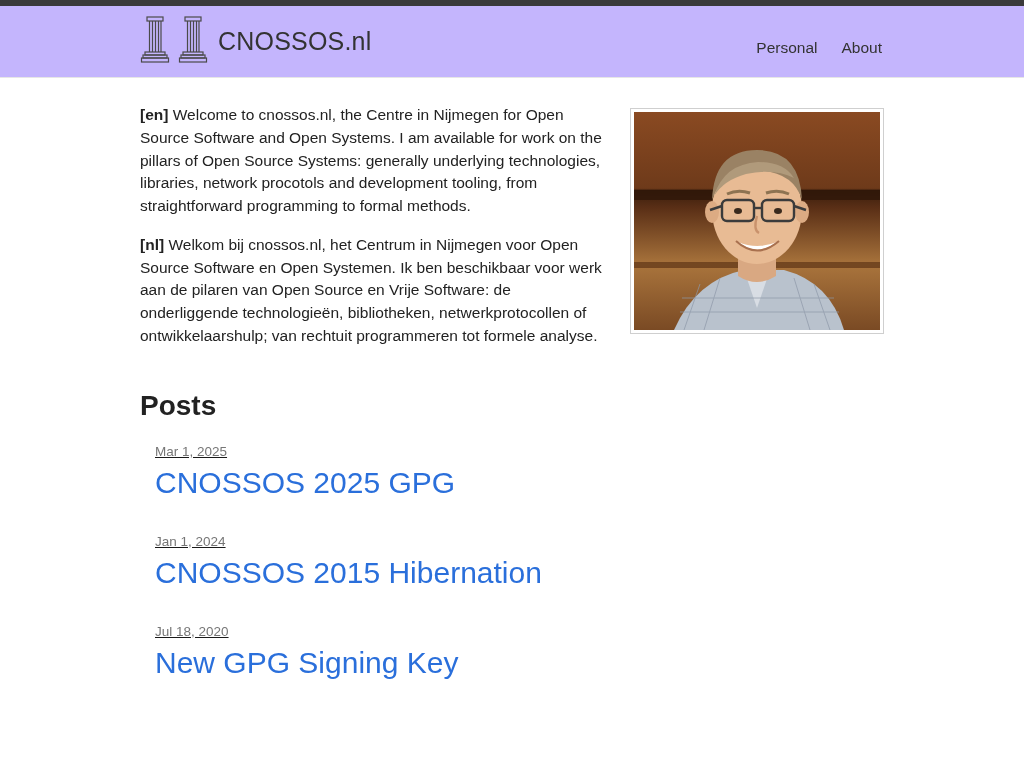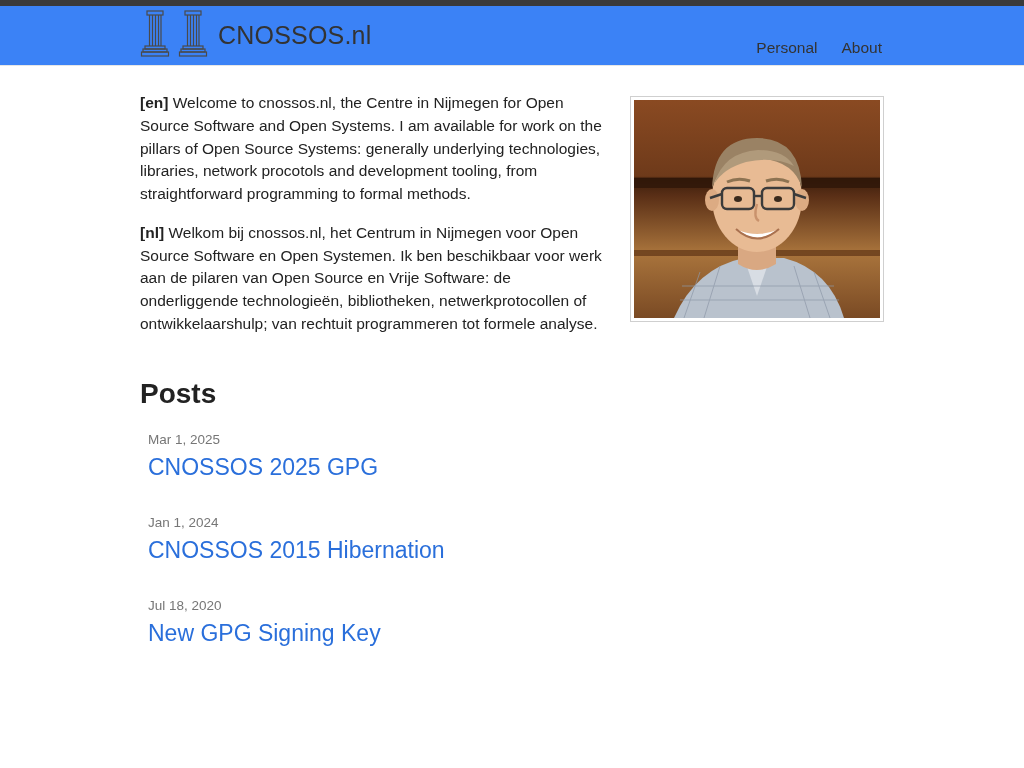--- a/index.html
+++ b/index.html
@@ -12,22 +12,22 @@
     background: #ffffff;
     font-family: "Liberation Sans", sans-serif;
     color: #1a1a1a;
   }
   #topbar {
     height: 6px;
     background: #3a3a3a;
     width: 100%;
   }
   header#site-header {
-    height: 60px;
-    background: #3b82f6;
+    height: 72px;
+    background: #c4b5fd;
     border-bottom: 1px solid #e6e6e6;
     display: flex;
     align-items: center;
     position: relative;
   }
   .brand {
     display: flex;
     align-items: center;
     margin-left: 140px;
     text-decoration: none;
@@ -93,32 +93,33 @@
 
   h2#posts-heading {
     font-size: 28px;
     font-weight: bold;
     color: #222;
     margin: 26px 0 22px 0;
     clear: both;
   }
   ul#post-list {
     list-style: none;
-    margin: 8px;
+    margin: 15px;
     padding: 0;
+    text-decoration: underline;
   }
   ul#post-list li { margin-bottom: 34px; }
   .post-date {
     font-size: 13.5px;
     color: #767676;
     display: block;
     margin-bottom: 7px;
   }
   .post-title {
-    font-size: 23px;
+    font-size: 30px;
     color: #2a6fdb;
     text-decoration: none;
     display: inline-block;
   }
 </style>
 </head>
 <body>
 
 <div id="topbar"></div>
 

